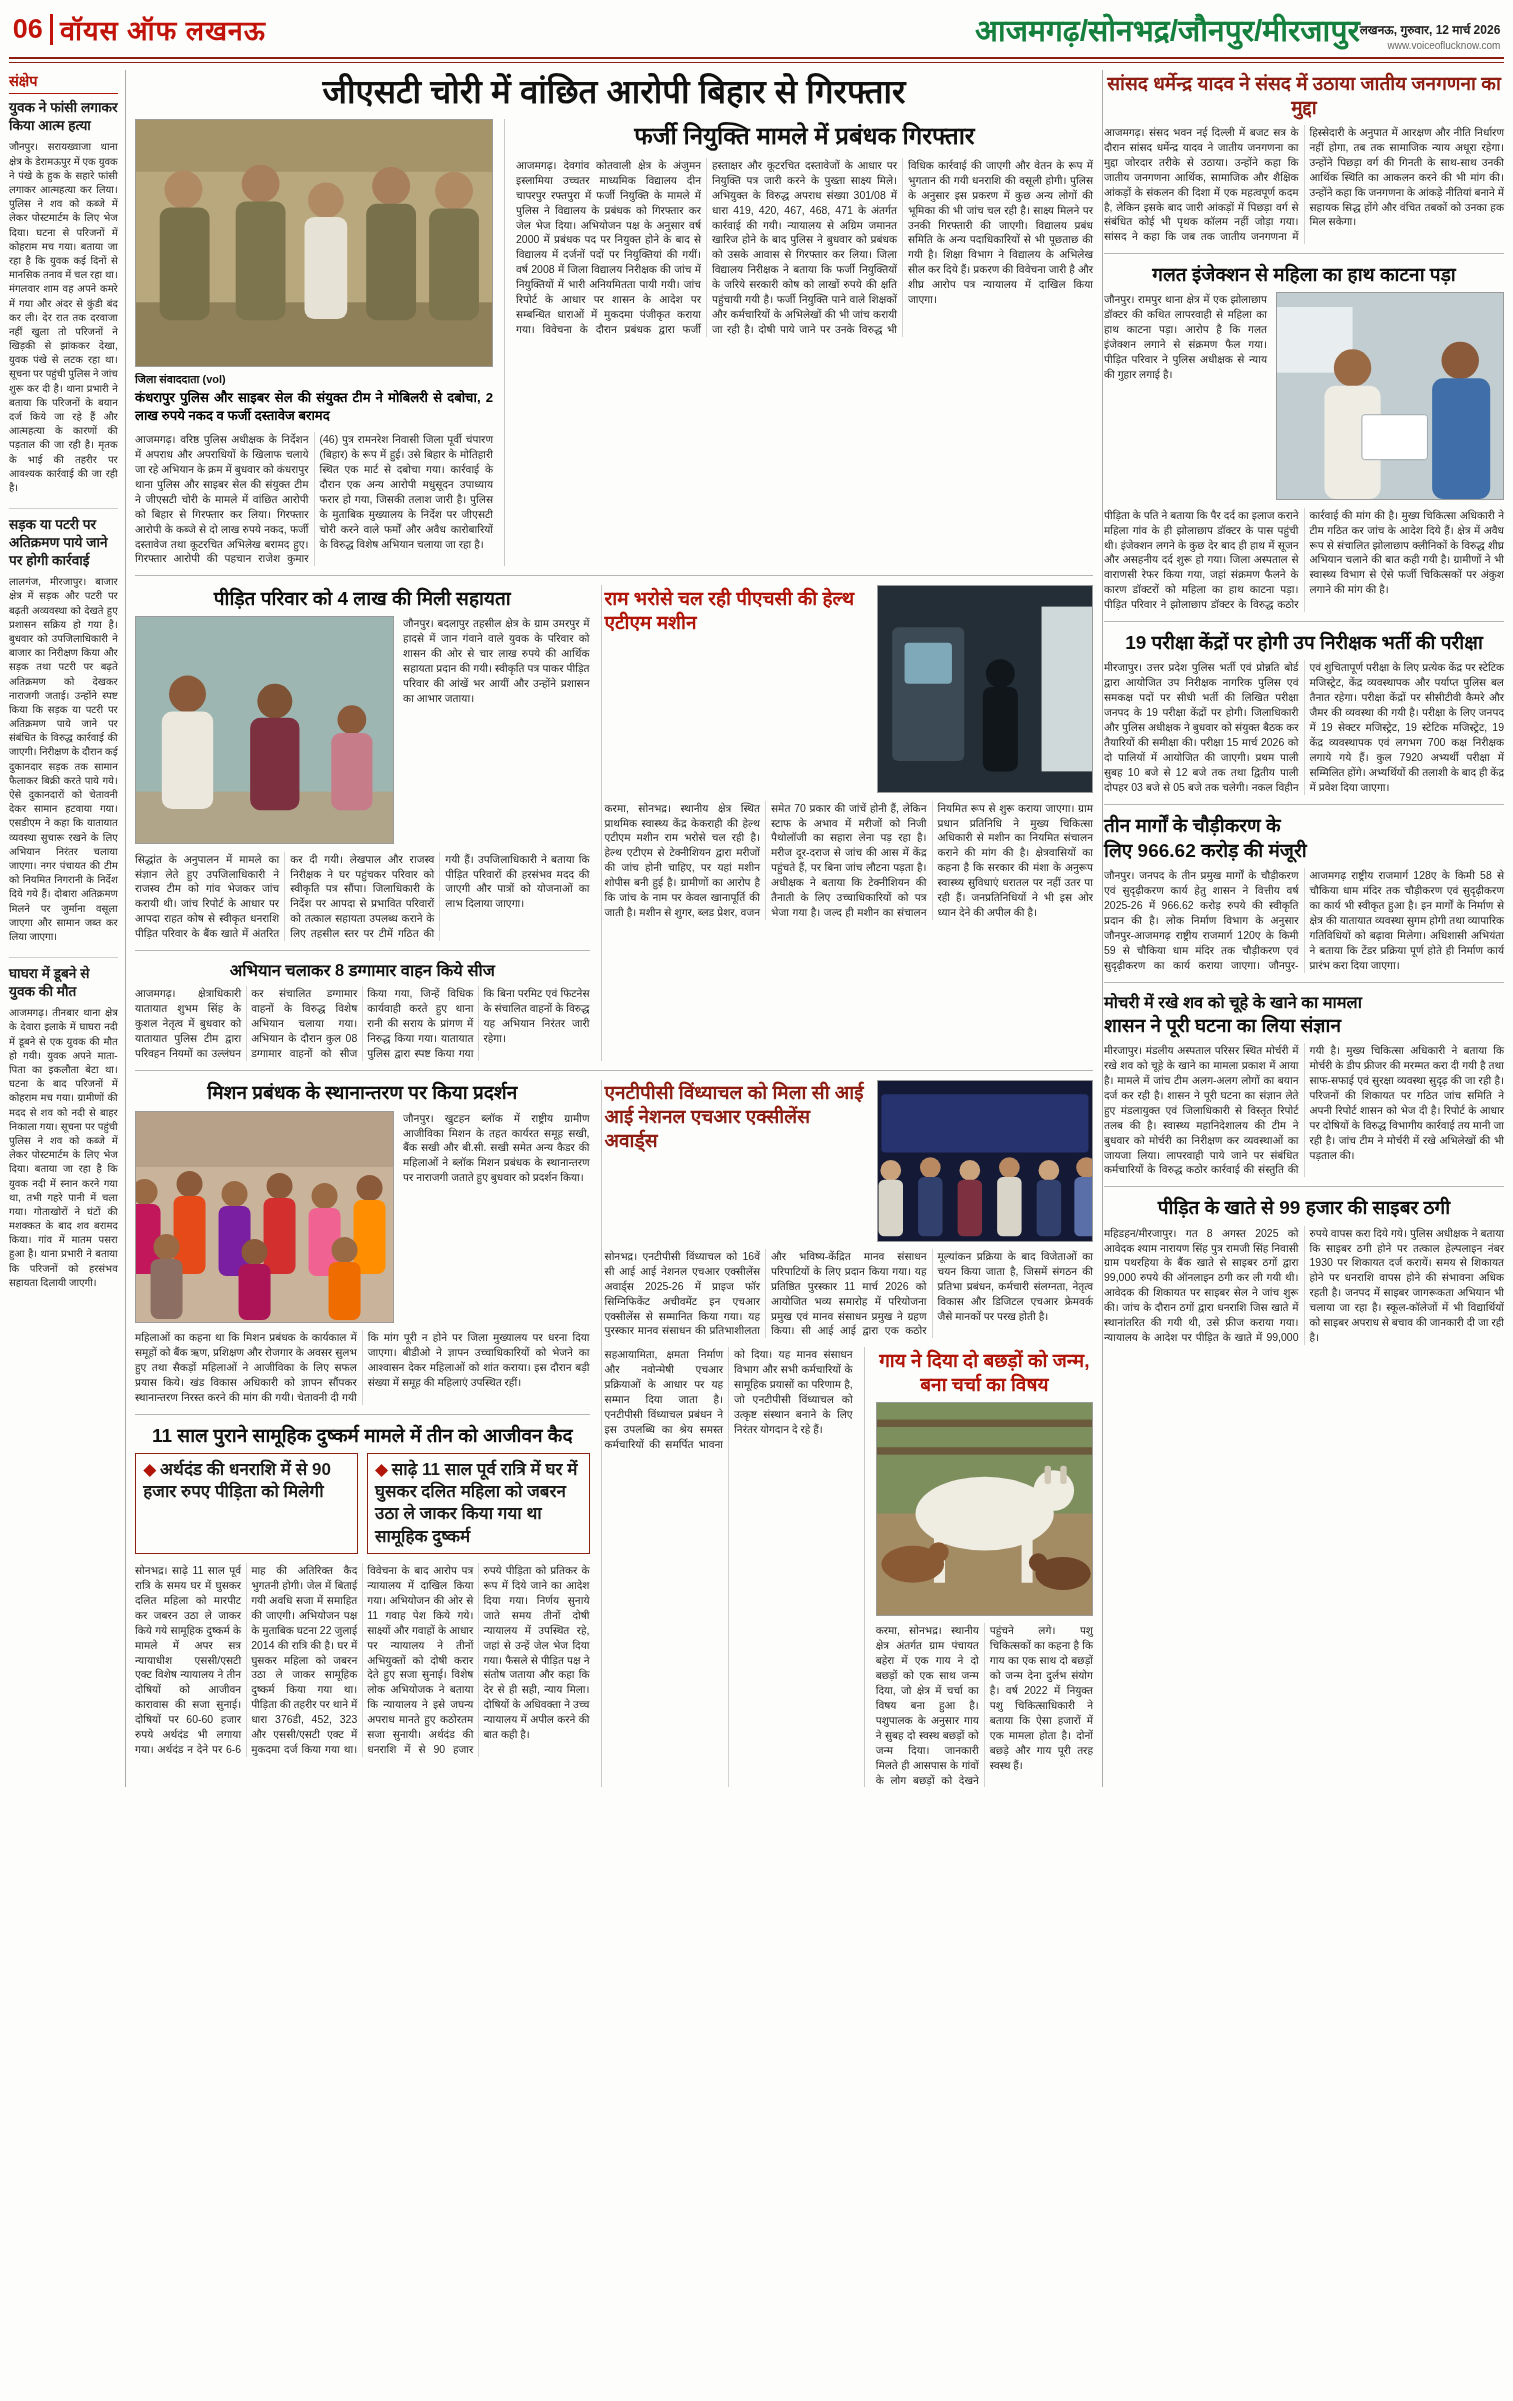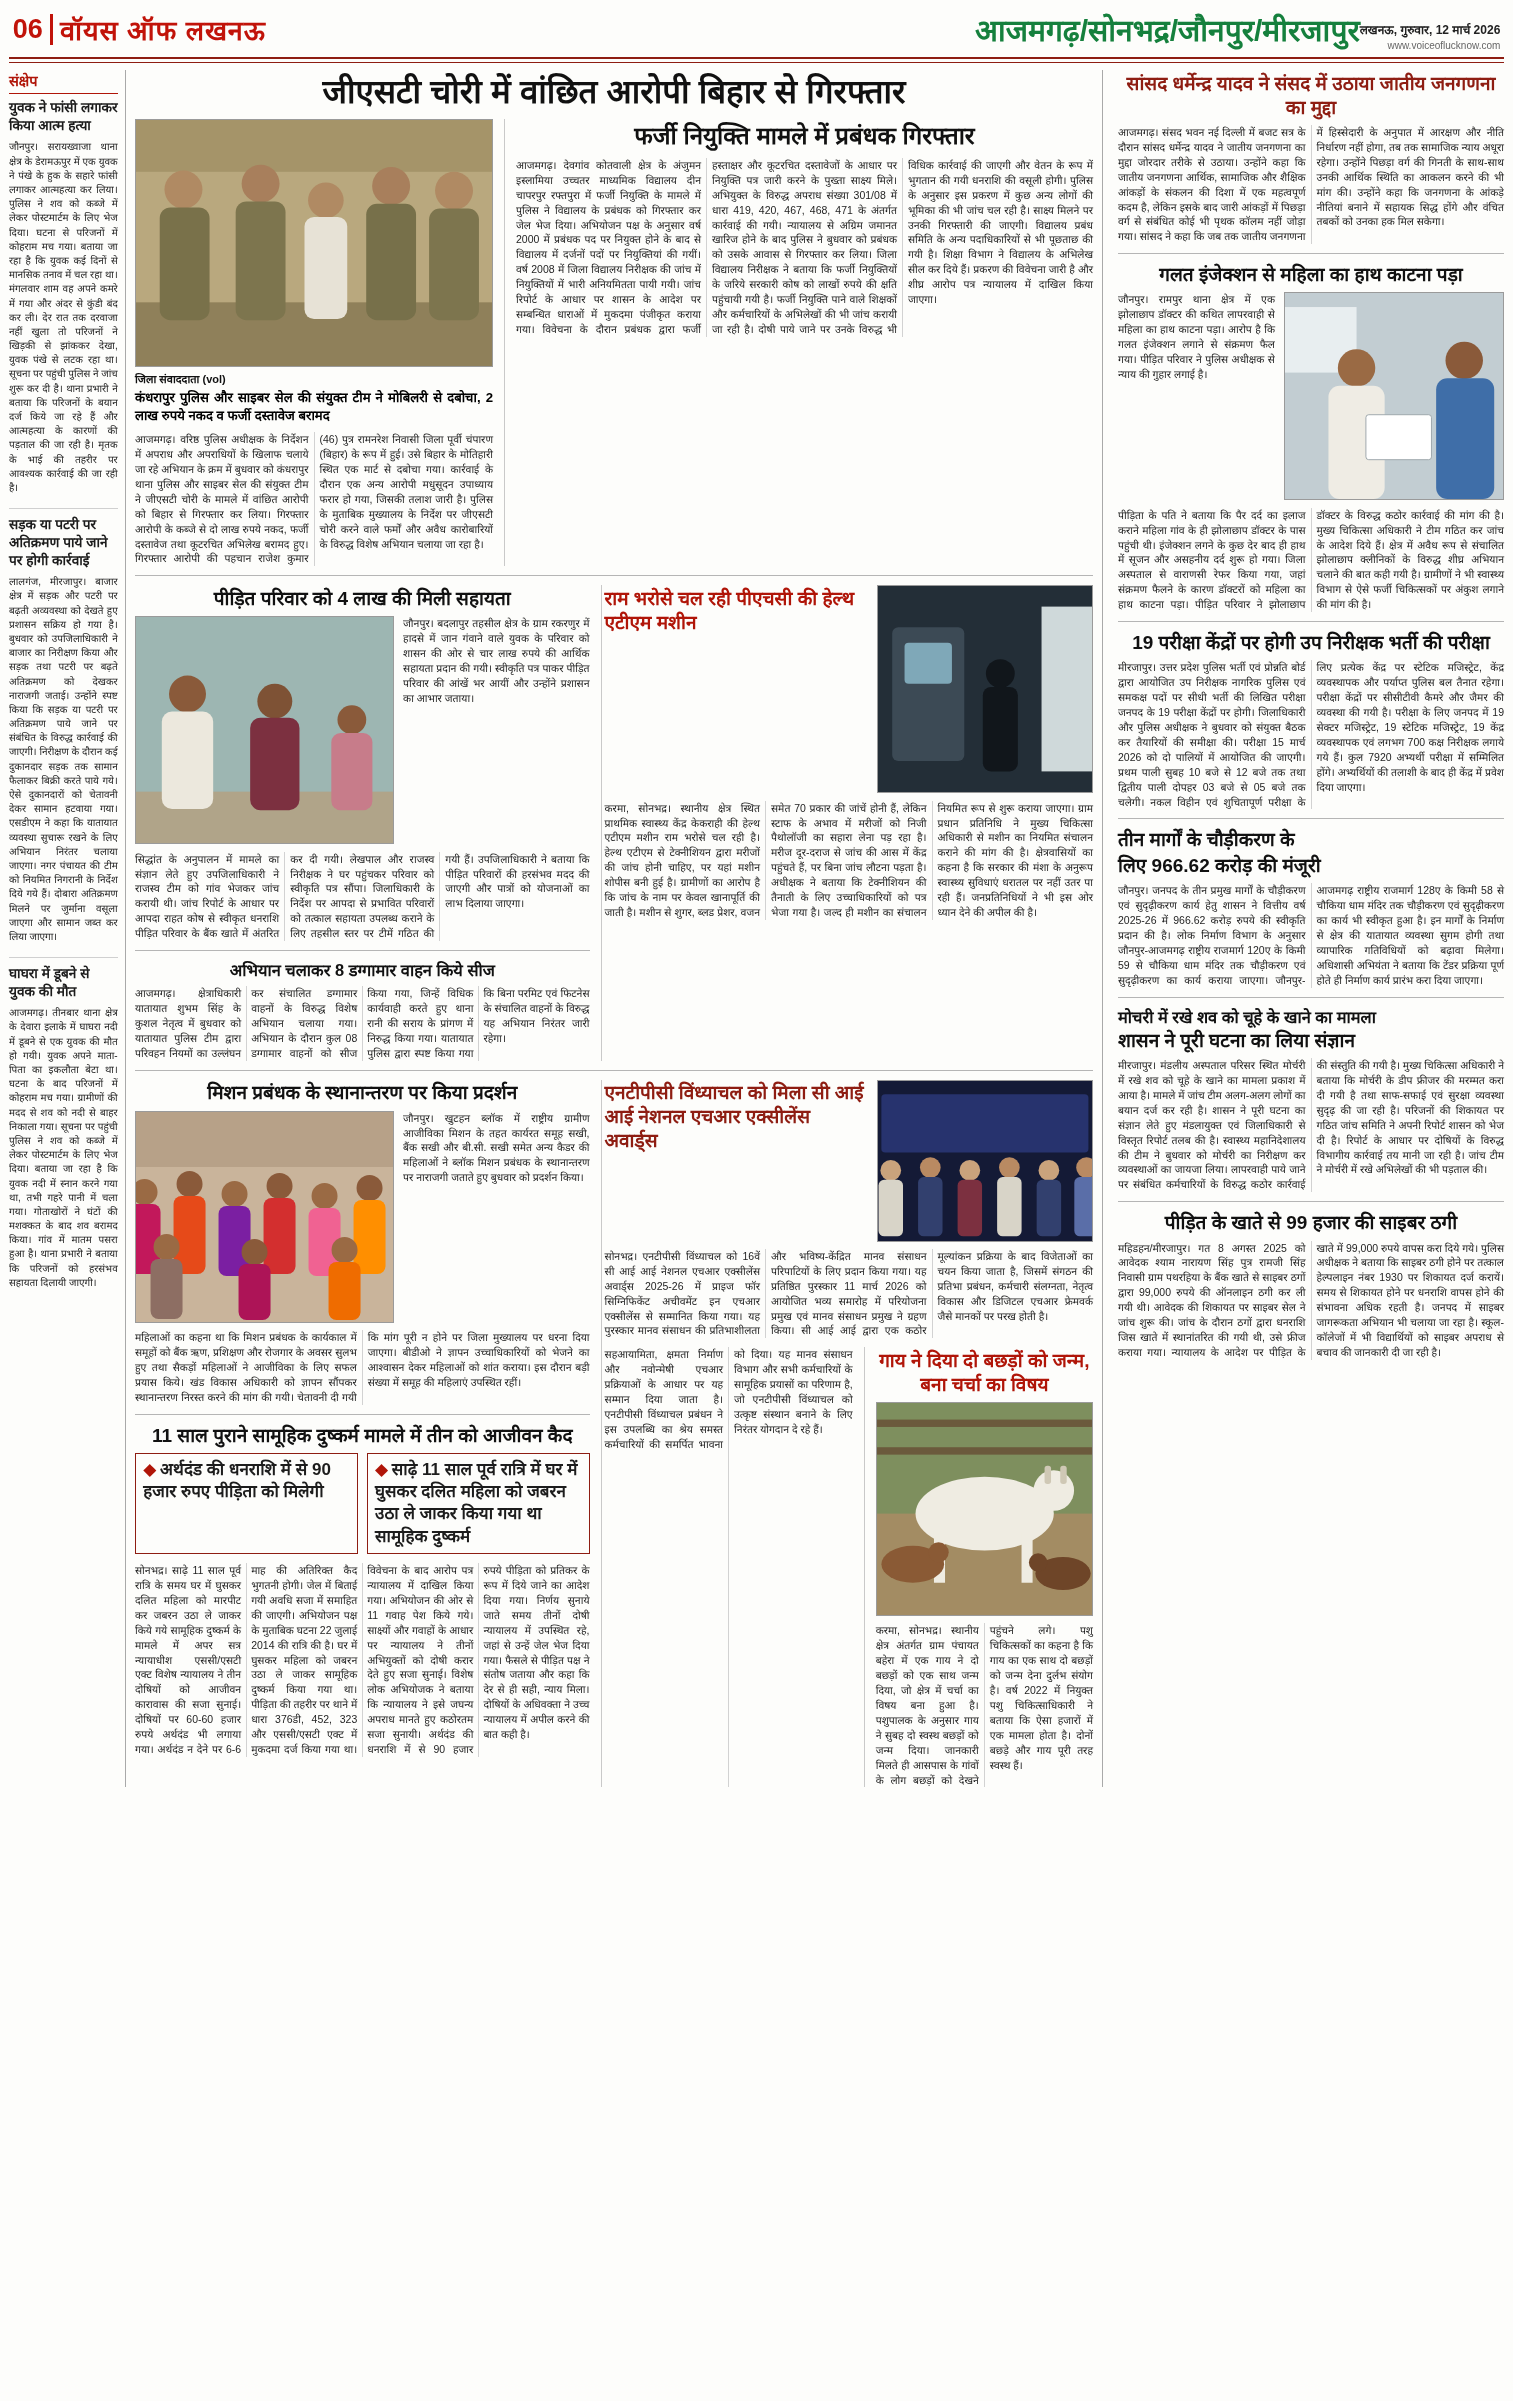--- a/index.html
+++ b/index.html
@@ -16,21 +16,21 @@
   .region-line { font-size:30px; font-weight:bold; color:#15803d; text-align:right; flex:1; }
   .mh-right { text-align:right; line-height:1.3;margin-top:16px; }
   .date-line { font-size:12px; color:#222; font-weight:bold; }
   .website { font-size:10px; color:#666; }
   .mh-rule { height:5.5px; border-top:2.7px solid #8e1d12; border-bottom:0.9px solid #8e1d12; margin:1.8px 0 7.3px; }
 
   
   .content { display:flex; gap:9px; }
   .briefs { width:117px; flex-shrink:0; border-right:0.9px solid #a9a9a9; padding-right:7.3px; }
   .center { flex:1; min-width:0; }
-  .rightcol { width:402px; flex-shrink:0; border-left:0.9px solid #a9a9a9; padding-left:15px; }
+  .rightcol { width:402px; flex-shrink:0; border-left:0.9px solid #a9a9a9; padding-left:1px; }
 
   
   .body { font-size:10.5px; line-height:1.42; text-align:justify; color:#1d1d1d; }
   .briefs .body { font-size:10px; }
   .cols-2 { column-count:2; column-gap:11px; column-rule:0.9px solid #d2d2d2; }
   .cols-3 { column-count:3; column-gap:11px; column-rule:0.9px solid #d2d2d2; }
   .cols-4 { column-count:4; column-gap:10px; column-rule:0.9px solid #d2d2d2; }
   .h-xl { font-size:33px; font-weight:bold; line-height:1.2; text-align:center; margin:1.8px 0 7.3px; color:#111; }
   .h-lg { font-size:24px; font-weight:bold; line-height:1.25; text-align:center; margin:1.8px 0 7.3px; color:#111; }
   .h-md { font-size:19px; font-weight:bold; line-height:1.25; margin:1.8px 0 5.5px; color:#111; }
@@ -167,21 +167,21 @@
                   <rect width="300" height="220" fill="#9db6b2"></rect>
                   <rect y="170" width="300" height="50" fill="#b0a489"></rect>
                   <circle cx="75" cy="75" r="18" fill="#8a5a3a"></circle>
                     <rect x="50" y="92" width="50" height="95" rx="10" fill="#ece8dd"></rect>
                   <circle cx="160" cy="82" r="17" fill="#7e5235"></circle>
                     <rect x="136" y="98" width="48" height="90" rx="10" fill="#7c3040"></rect>
                   <circle cx="235" cy="100" r="14" fill="#8a5a3a"></circle>
                     <rect x="215" y="113" width="40" height="75" rx="9" fill="#c77c8a"></rect>
                 </svg>
               </div>
-              <div class="side-text body">जौनपुर। बदलापुर तहसील क्षेत्र के ग्राम रकरणुर में हादसे में जान गंवाने वाले युवक के परिवार को शासन की ओर से चार लाख रुपये की आर्थिक सहायता प्रदान की गयी। स्वीकृति पत्र पाकर पीड़ित परिवार की आंखें भर आयीं और उन्होंने प्रशासन का आभार जताया।</div>
+              <div class="side-text body">जौनपुर। बदलापुर तहसील क्षेत्र के ग्राम उमरपुर में हादसे में जान गंवाने वाले युवक के परिवार को शासन की ओर से चार लाख रुपये की आर्थिक सहायता प्रदान की गयी। स्वीकृति पत्र पाकर पीड़ित परिवार की आंखें भर आयीं और उन्होंने प्रशासन का आभार जताया।</div>
             </div>
             <div class="body cols-3">सिद्धांत के अनुपालन में मामले का संज्ञान लेते हुए उपजिलाधिकारी ने राजस्व टीम को गांव भेजकर जांच करायी थी। जांच रिपोर्ट के आधार पर आपदा राहत कोष से स्वीकृत धनराशि पीड़ित परिवार के बैंक खाते में अंतरित कर दी गयी। लेखपाल और राजस्व निरीक्षक ने घर पहुंचकर परिवार को स्वीकृति पत्र सौंपा। जिलाधिकारी के निर्देश पर आपदा से प्रभावित परिवारों को तत्काल सहायता उपलब्ध कराने के लिए तहसील स्तर पर टीमें गठित की गयी हैं। उपजिलाधिकारी ने बताया कि पीड़ित परिवारों की हरसंभव मदद की जाएगी और पात्रों को योजनाओं का लाभ दिलाया जाएगा।</div>
           </article>
           <hr class="sep">
           <article>
             <h2 class="h-sm center-text">अभियान चलाकर 8 डग्गामार वाहन किये सीज</h2>
             <div class="body cols-4">आजमगढ़। क्षेत्राधिकारी यातायात शुभम सिंह के कुशल नेतृत्व में बुधवार को यातायात पुलिस टीम द्वारा परिवहन नियमों का उल्लंघन कर संचालित डग्गामार वाहनों के विरुद्ध विशेष अभियान चलाया गया। अभियान के दौरान कुल 08 डग्गामार वाहनों को सीज किया गया, जिन्हें विधिक कार्यवाही करते हुए थाना रानी की सराय के प्रांगण में निरुद्ध किया गया। यातायात पुलिस द्वारा स्पष्ट किया गया कि बिना परमिट एवं फिटनेस के संचालित वाहनों के विरुद्ध यह अभियान निरंतर जारी रहेगा।</div>
           </article>
         </div>
 

